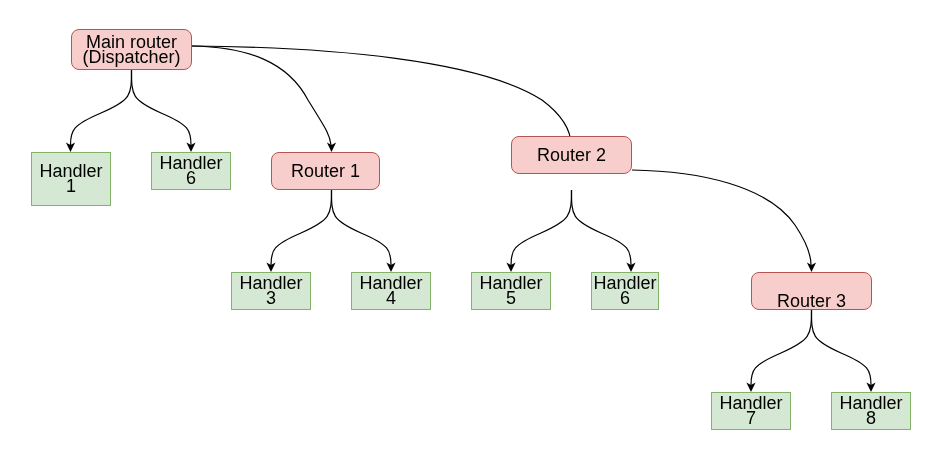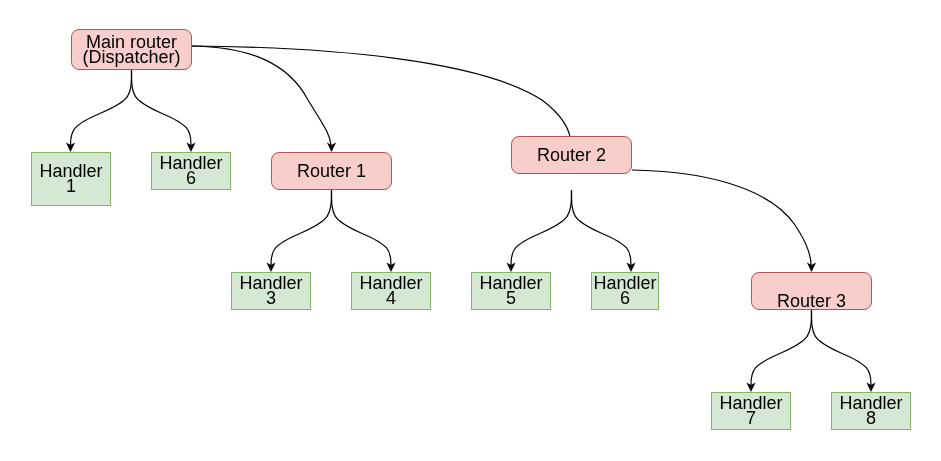--- a/index.html
+++ b/index.html
@@ -112,21 +112,21 @@
         <path class="edge-path" d="M 811.5 310 C 811.5 336, 812 340, 841 353 C 869 365, 871 370, 871 385"></path>
         <path class="edge-head" d="M 871 392 l -4.6 -9.5 l 4.6 2.6 l 4.6 -2.6 Z"></path>
       </g>
     </svg>
 
   <div id="node-layer">
       <div class="node node-router" style="left: 71px; top: 29px; width: 121px; height: 41px;"><span class="node-label">Main router
 (Dispatcher)</span></div>
       <div class="node node-handler" style="left: 31px; top: 152px; width: 80px; height: 54px;"><span class="node-label">Handler 1</span></div>
       <div class="node node-handler" style="left: 151px; top: 152px; width: 80px; height: 38px;"><span class="node-label">Handler 6</span></div>
-      <div class="node node-router" style="left: 271px; top: 152px; width: 121px; height: 38px;"><span class="node-label">Router 1</span></div>
+      <div class="node node-router" style="left: 271px; top: 152px; width: 109px; height: 38px;"><span class="node-label">Router 1</span></div>
       <div class="node node-router" style="left: 511px; top: 136px; width: 121px; height: 38px;"><span class="node-label">Router 2</span></div>
       <div class="node node-handler" style="left: 231px; top: 272px; width: 80px; height: 38px;"><span class="node-label">Handler 3</span></div>
       <div class="node node-handler" style="left: 351px; top: 272px; width: 80px; height: 38px;"><span class="node-label">Handler 4</span></div>
       <div class="node node-handler" style="left: 471px; top: 272px; width: 80px; height: 38px;"><span class="node-label">Handler 5</span></div>
       <div class="node node-handler" style="left: 591px; top: 272px; width: 68px; height: 38px;"><span class="node-label">Handler 6</span></div>
       <div class="node node-router" style="left: 751px; top: 272px; width: 121px; height: 38px; align-items: flex-end;"><span class="node-label">Router 3</span></div>
       <div class="node node-handler" style="left: 711px; top: 392px; width: 80px; height: 38px;"><span class="node-label">Handler 7</span></div>
       <div class="node node-handler" style="left: 831px; top: 392px; width: 80px; height: 38px;"><span class="node-label">Handler 8</span></div>
     </div>
 

